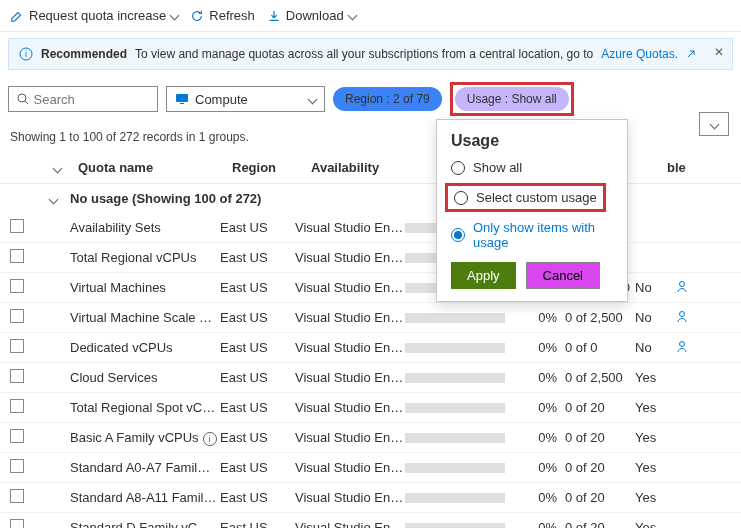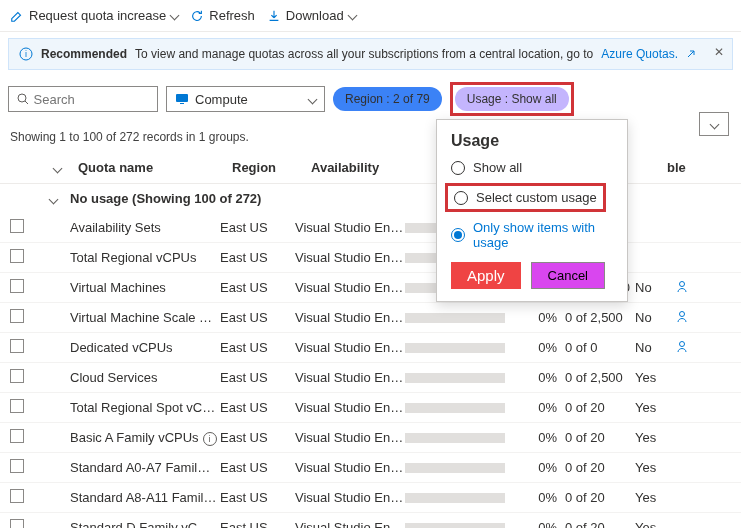--- a/index.html
+++ b/index.html
@@ -35,21 +35,21 @@
   .bar{height:10px;background:#e1dfdd;width:100px;}
   .info{display:inline-flex;width:14px;height:14px;border:1px solid #605e5c;border-radius:50%;align-items:center;justify-content:center;font-size:9px;margin-left:4px;color:#605e5c;}
   .popup{position:absolute;left:436px;top:119px;width:192px;background:#fff;border:1px solid #c8c6c4;box-shadow:0 4px 12px rgba(0,0,0,.15);padding:12px 14px;}
   .popup h4{font-size:16px;font-weight:600;margin-bottom:10px;}
   .opt{display:flex;align-items:center;gap:8px;margin:8px 0;font-size:13px;}
   .radio{width:14px;height:14px;border:1px solid #323130;border-radius:50%;display:inline-flex;align-items:center;justify-content:center;flex-shrink:0;}
   .radio.sel::after{content:"";width:8px;height:8px;border-radius:50%;background:#0078d4;}
   .opt.selrow{color:#0078d4;}
   .hlbox{border:3px solid #d13438;padding:4px 6px;margin-left:-6px;display:flex;align-items:center;gap:8px;}
   .btnrow{display:flex;gap:10px;margin-top:12px;}
-  .applybtn{background:#ef4444;color:#fff;border:none;padding:5px 16px;font-size:15px;cursor:pointer;}
+  .applybtn{background:#4d7c0f;color:#fff;border:none;padding:5px 16px;font-size:13px;cursor:pointer;}
   .cancelbtn{background:#d946ef;border:1px solid #8a8886;padding:5px 16px;font-size:13px;cursor:pointer;}
   .ddcaret{position:absolute;right:12px;top:112px;border:1px solid #8a8886;width:30px;height:24px;display:flex;align-items:center;justify-content:center;cursor:pointer;}
   .chev{display:inline-block;border:solid #605e5c;border-width:0 1px 1px 0;padding:3px;transform:rotate(45deg);}
   .trunc{white-space:nowrap;overflow:hidden;text-overflow:ellipsis;}
 </style>
 </head>
 <body>
 
 <div class="toolbar">
   <div class="tbtn">

